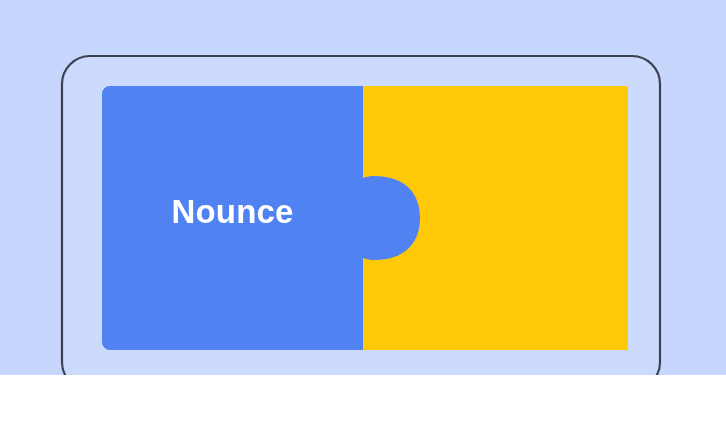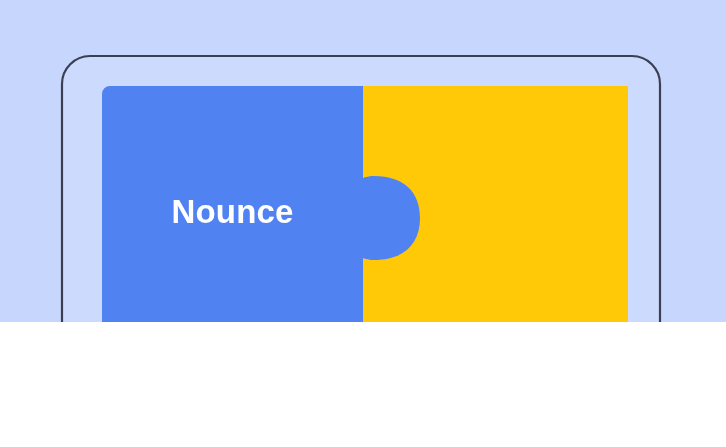--- a/index.html
+++ b/index.html
@@ -10,21 +10,21 @@
   body {
     width: 726px;
     height: 447px;
     overflow: hidden;
     font-family: "Liberation Sans", sans-serif;
   }
 
   #canvas {
     position: relative;
     width: 726px;
-    height: 322px;
+    height: 375px;
     background: #c7d6fc;
     overflow: hidden;
   }
 
   
   #hash-container {
     position: absolute;
     left: 62px;
     top: 56px;
     width: 598px;

